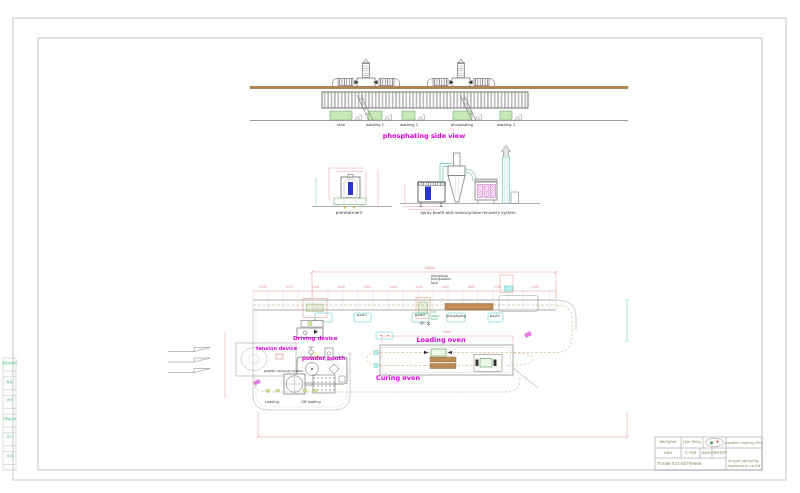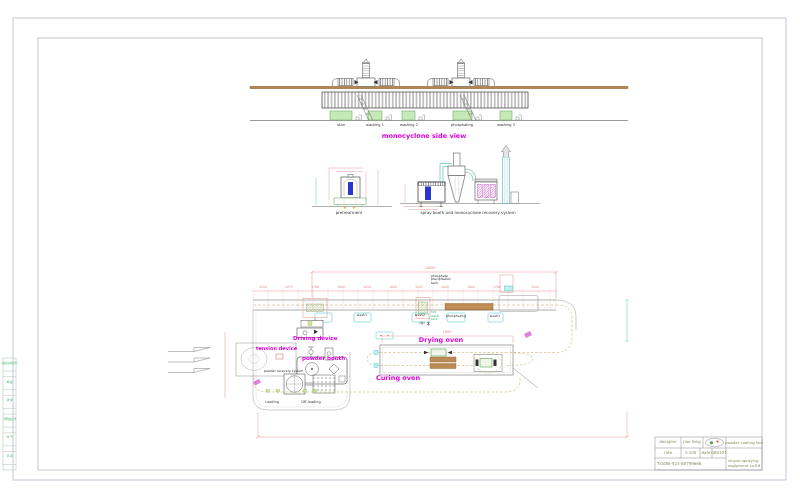--- a/index.html
+++ b/index.html
@@ -265,21 +265,21 @@
 <span class="lbl grn f3 c striplab" style="left:9.5px;top:399px">校 准</span>
 <span class="lbl grn f3 c striplab" style="left:9.5px;top:417.5px">旧底图总号</span>
 <span class="lbl grn f3 c striplab" style="left:9.5px;top:436px">签 字</span>
 <span class="lbl grn f3 c striplab" style="left:9.5px;top:454.5px">日 期</span>
 
 <span class="lbl blk f35 c" style="left:341px;top:123.5px">skim</span>
 <span class="lbl blk f35 c" style="left:375px;top:123.5px">washing 1</span>
 <span class="lbl blk f35 c" style="left:409px;top:123.5px">washing 2</span>
 <span class="lbl blk f35 c" style="left:462px;top:123.5px">phosphating</span>
 <span class="lbl blk f35 c" style="left:506px;top:123.5px">washing 3</span>
-<span class="lbl mag f65 c" style="left:424px;top:132.5px">monocyclone side view</span>
+<span class="lbl mag f65 c" style="left:424px;top:132.5px">phosphating side view</span>
 
 <span class="lbl blk f4 c" style="left:349px;top:211px">pretreatment</span>
 <span class="lbl blk f4 c" style="left:468px;top:211px">spray booth and monocyclone recovery system</span>
 
 <span class="lbl red f35 c" style="left:430px;top:267px">24050</span>
 <div class="lbl blk f32 lines" style="left:431px;top:274.5px">
   <span>phosphate</span>
   <span>precipitation</span>
   <span>tank</span>
 </div>
@@ -303,21 +303,21 @@
   <span>hot</span>
   <span>water</span>
   <span>tank</span>
 </div>
 
 <span class="lbl mag f5" style="left:256px;top:346px">tension device</span>
 <span class="lbl mag f55" style="left:293px;top:334.5px">Driving device</span>
 <span class="lbl mag f55" style="left:302px;top:355px">powder booth</span>
 <span class="lbl blk f32" style="left:264px;top:369.5px">powder recovery system</span>
 <span class="lbl red f35 c" style="left:447px;top:330.5px">7000</span>
-<span class="lbl mag f65 c" style="left:441px;top:336.5px">Drying oven</span>
+<span class="lbl mag f65 c" style="left:441px;top:336.5px">Loading oven</span>
 <span class="lbl mag f65 c" style="left:398px;top:374.5px">Curing oven</span>
 <span class="lbl f35 c" style="left:272px;top:400.5px;color:#444">Loading</span>
 <span class="lbl f35 c" style="left:311px;top:400.5px;color:#444">Off-loading</span>
 
 <span class="lbl olv f4 c" style="left:668px;top:440px">designer</span>
 <span class="lbl olv f4 c" style="left:692px;top:440px">jiao feng</span>
 <span class="lbl olv f38 c" style="left:744px;top:440.5px">powder coating line</span>
 <span class="lbl olv f4 c" style="left:668px;top:450.5px">rate</span>
 <span class="lbl olv f4 c" style="left:690.5px;top:450.5px">1:100</span>
 <span class="lbl olv f4 c" style="left:706px;top:450.5px">date</span>

